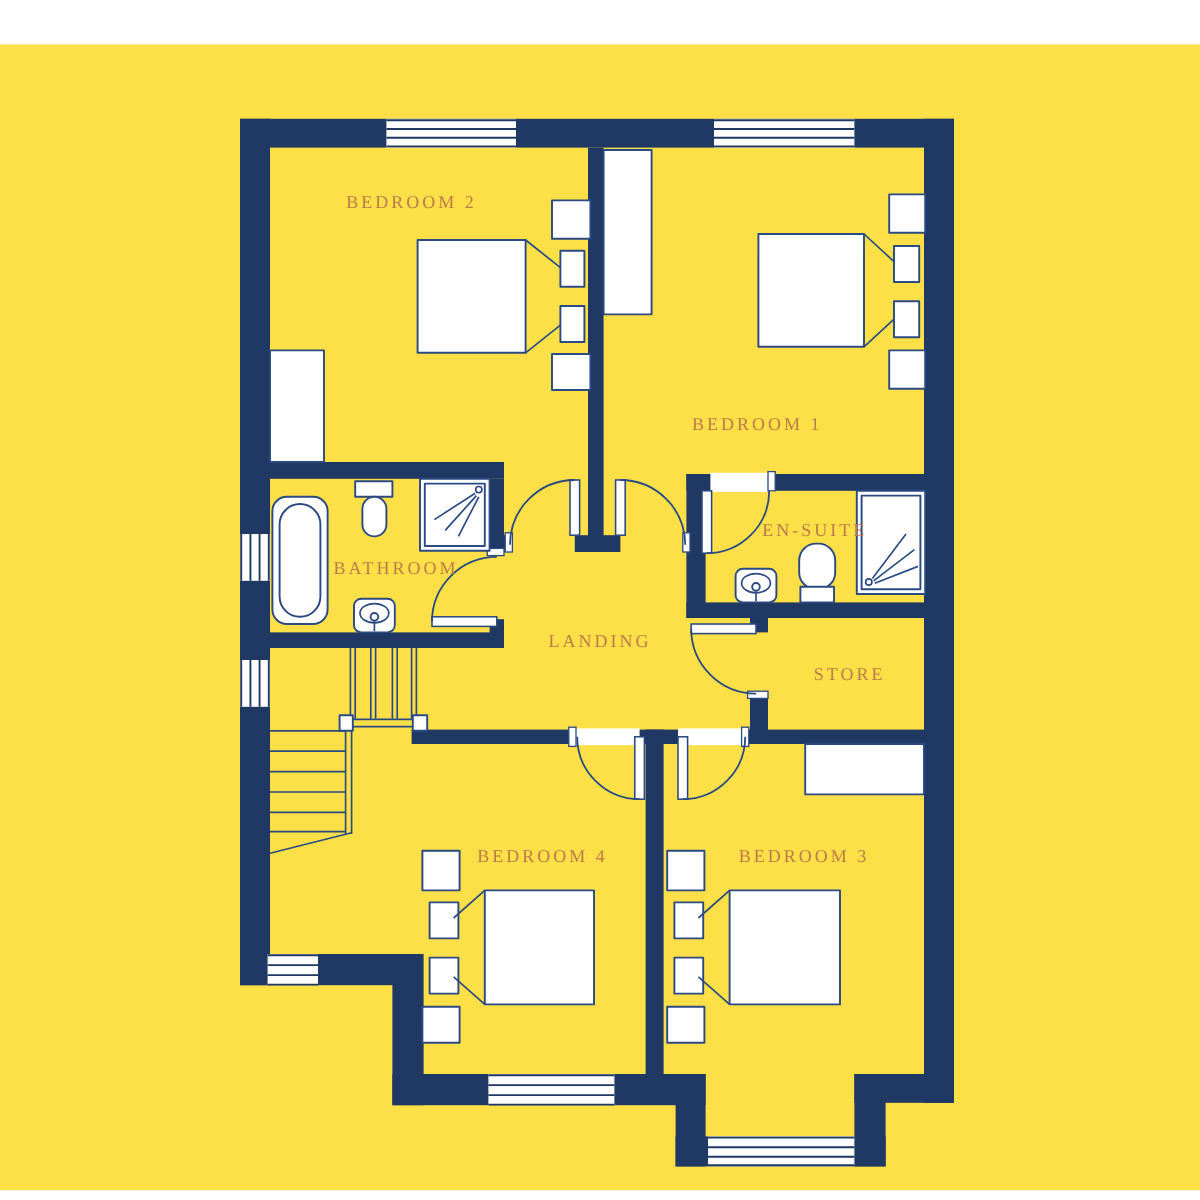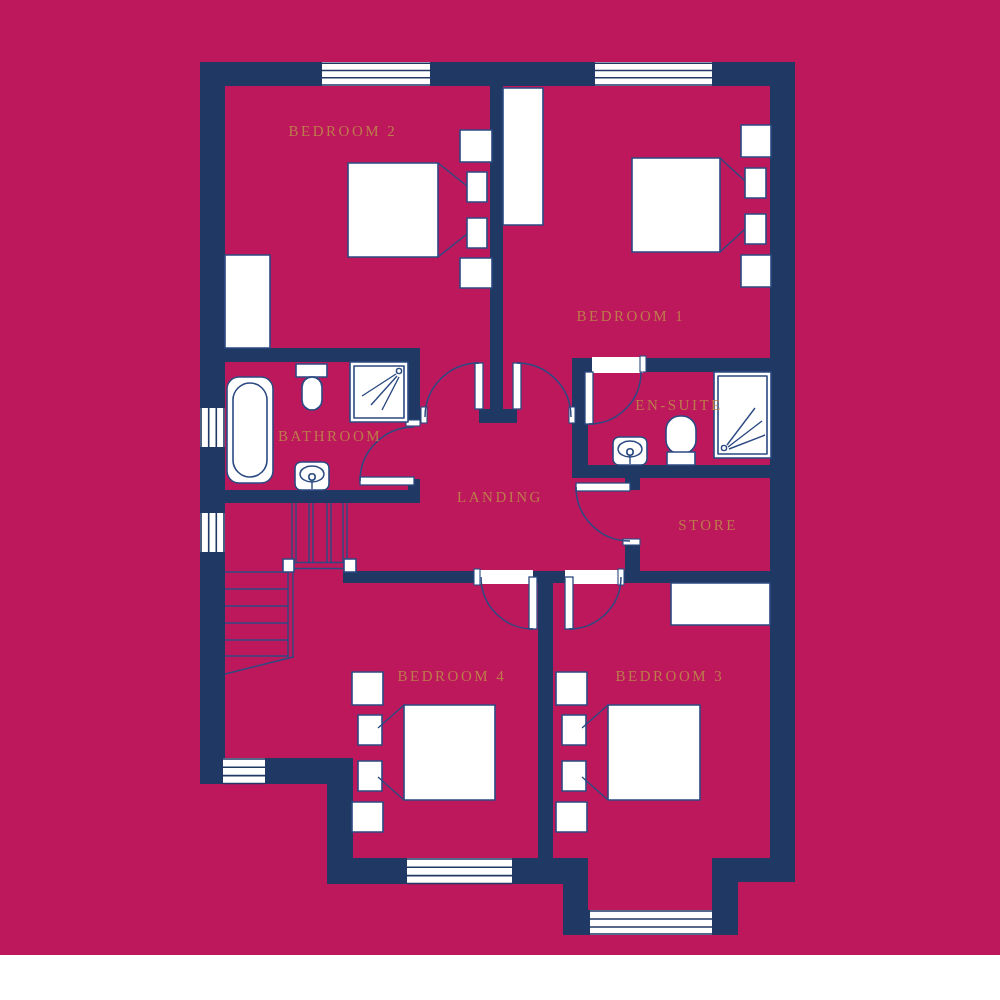--- a/index.html
+++ b/index.html
@@ -1,16 +1,16 @@
 <!DOCTYPE html>
 <html style="--wall: #1f3864; --line: #2c4a82; --label: #bc7b4a;"><head>
 <meta charset="utf-8">
 <style>
   html,body{margin:0;padding:0;background:#ffffff;}
-  .stage{position:relative;width:1000px;height:955px;background:#be185d;overflow:hidden;}
+  .stage{position:relative;width:1000px;height:955px;background:#fde047;overflow:hidden;margin-top:37px;}
   svg{display:block;width:1000px;height:1000px;}
   .wall{fill:var(--wall,#1f3864);}
   .gap{fill:#ffffff;}
   .fx{fill:#ffffff;stroke:var(--line,#2c4a82);stroke-width:1.6;stroke-linejoin:round;}
   .ln{stroke:var(--line,#2c4a82);stroke-width:1.4;fill:none;}
   .pane{stroke:var(--wall,#1f3864);stroke-width:1.6;fill:none;}
   .arc{stroke:var(--line,#2c4a82);stroke-width:1.5;fill:none;}
   .leaf{fill:#ffffff;stroke:var(--line,#2c4a82);stroke-width:1.3;}
   .jamb{fill:#ffffff;stroke:var(--line,#2c4a82);stroke-width:1.1;}
   .lbl{fill:var(--label,#bc7b4a);font-family:"Liberation Serif","DejaVu Serif",serif;

